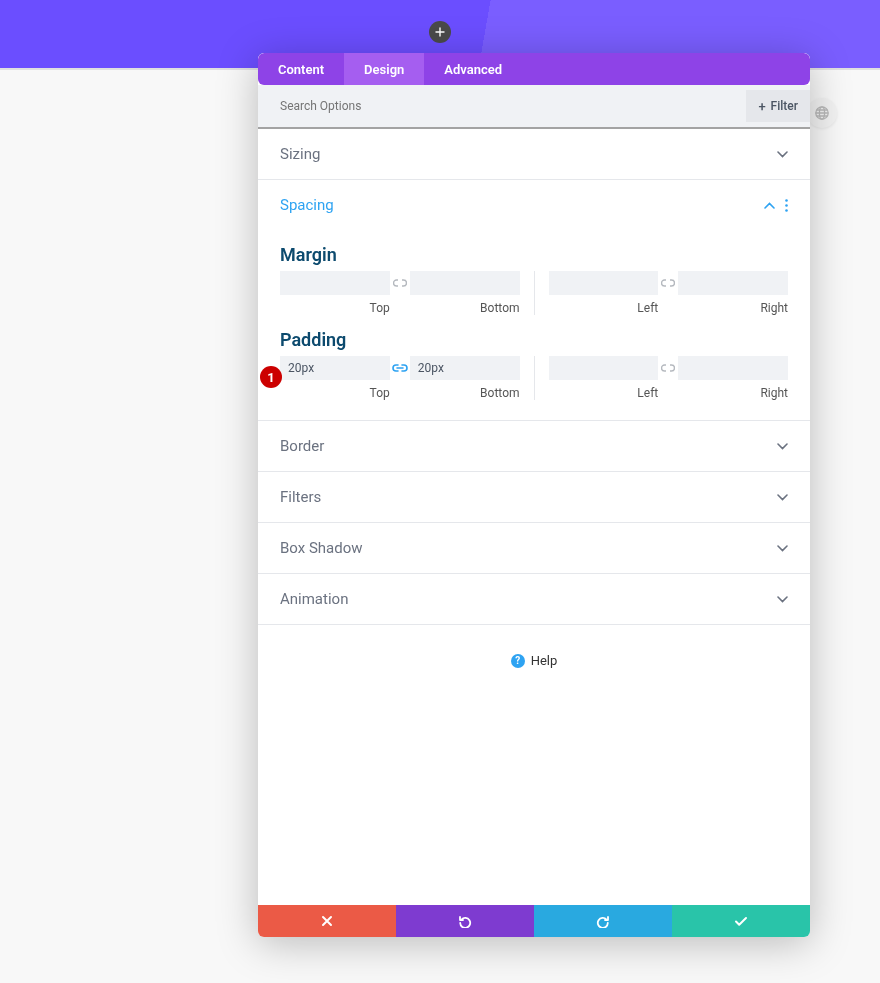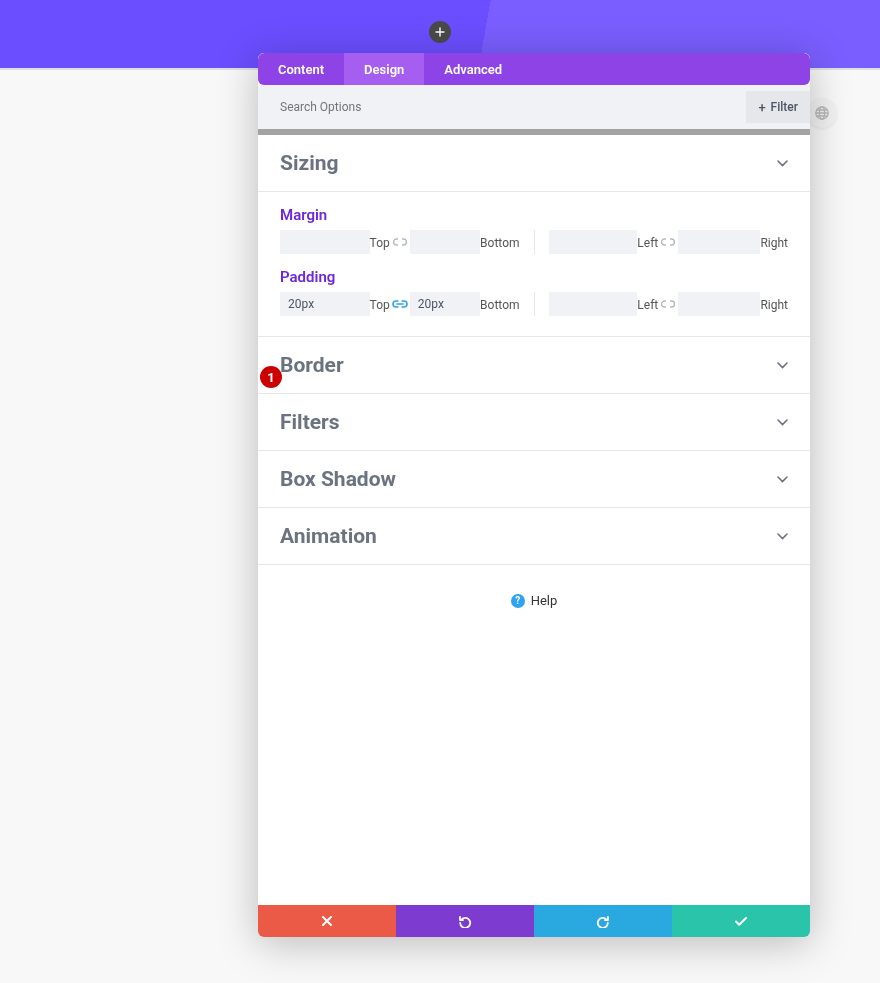--- a/index.html
+++ b/index.html
@@ -37,51 +37,51 @@
 .header-icons span { cursor: pointer; display: flex; }
 
 .tabs { height: 32px; background: #8e43e7; display: flex; border-radius: 6px; }
 .tab {
   padding: 0 20px; display: flex; align-items: center; color: #fff;
   font-size: 13px; font-weight: 600; cursor: pointer;
 }
 .tab.active { background: #a55ef0; }
 
 .search-row {
-  height: 50px; background: #f0f2f5; display: flex; align-items: center;
-  justify-content: space-between; padding: 0 0 0 22px; border-bottom: 6px solid #a3a3a3;
+  height: 44px; background: #f0f2f5; display: flex; align-items: center;
+  justify-content: space-between; padding: 0 0 0 22px; border-bottom: 2px solid #a3a3a3;
 }
 .search-input {
   border: none; background: transparent; font-size: 12px; color: #6b7280;
   outline: none; width: 200px;
 }
 .filter-btn {
   display: flex; align-items: center; gap: 5px; padding: 0 12px;
   height: 32px; background: #e5e7eb; font-size: 12px; color: #4b5563;
   cursor: pointer; font-weight: 500;
 }
 .filter-btn .plus { font-size: 13px; }
 
 .section {
   border-bottom: 1px solid #e5e7eb; padding: 16px 22px;
   display: flex; align-items: center; justify-content: space-between; cursor: pointer;
 }
-.section-title { font-size: 21px; color: #6b7280; font-weight: 700; }
+.section-title { font-size: 15px; color: #6b7280; font-weight: 400; }
 .section-title.active { color: #2ea3f2; }
 .section-right { color: #6b7280; display: flex; gap: 10px; align-items: center; }
 .chev { font-size: 10px; }
 .chev.up { color: #2ea3f2; }
 .dots-v { color: #2ea3f2; cursor: pointer; }
 
 .spacing-body { padding: 0 22px 20px 22px; border-bottom: 1px solid #e5e7eb; }
-.sub-label { font-size: 15px; font-weight: 600; color: #6d28d9; margin-top: 14px; margin-bottom: 6px; }
+.sub-label { font-size: 18px; font-weight: 600; color: #0c4a6e; margin-top: 14px; margin-bottom: 6px; }
 
 .spacing-grid { display: flex; gap: 0; }
 .spacing-pair { display: flex; flex: 1; align-items: flex-start; }
-.field-col { display: flex; align-items: flex-start; flex: 1; }
+.field-col { display: flex; flex-direction: column; align-items: flex-end; flex: 1; }
 .field-input {
   width: 100%; height: 24px; background: #f0f2f5; border: none;
   padding: 12px 8px; font-size: 12px; color: #4b5563; outline: none;
 }
 .field-caption { font-size: 12px; color: #555; margin-top: 6px; }
 .link-icon {
   width: 20px; height: 24px; display: flex; align-items: center; justify-content: center;
   color: #b5b9bf; cursor: pointer; flex-shrink: 0;
 }
 .link-icon.linked { color: #2ea3f2; }
@@ -150,20 +150,37 @@
     <div class="section-title">Sizing</div>
     <div class="section-right">
       <span class="chev">
         <svg width="11" height="7" viewBox="0 0 11 7">
             <path d="M1 1l4.5 4.5L10 1" stroke="#6b7280" stroke-width="1.6" fill="none" stroke-linecap="round"></path>
           </svg>
       </span>
     </div>
   </div>
 
+  <div class="section" style="border-bottom:none;">
+    <div class="section-title active">Spacing</div>
+    <div class="section-right">
+      <span class="chev up">
+        <svg width="11" height="7" viewBox="0 0 11 7">
+            <path d="M1 6l4.5-4.5L10 6" stroke="#2ea3f2" stroke-width="1.6" fill="none" stroke-linecap="round"></path>
+          </svg>
+      </span>
+      <span class="dots-v">
+        <svg width="3" height="13" viewBox="0 0 3 13">
+            <circle cx="1.5" cy="1.5" r="1.3" fill="#2ea3f2"></circle>
+            <circle cx="1.5" cy="6.5" r="1.3" fill="#2ea3f2"></circle>
+            <circle cx="1.5" cy="11.5" r="1.3" fill="#2ea3f2"></circle>
+          </svg>
+      </span>
+    </div>
+  </div>
 
   <div class="spacing-body">
 
     <div class="sub-label">Margin</div>
     <div class="spacing-grid">
       <div class="spacing-pair">
         <div class="field-col">
           <input class="field-input" value="" style="">
           <div class="field-caption">Top</div>
         </div>

